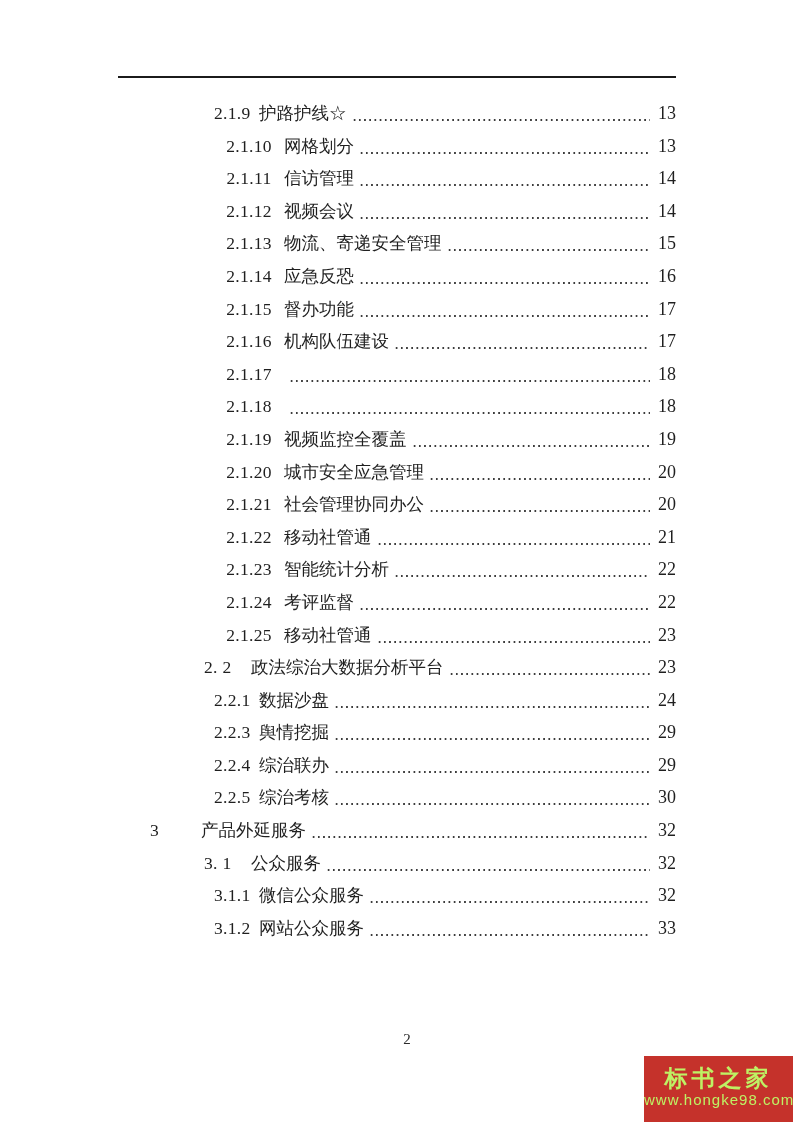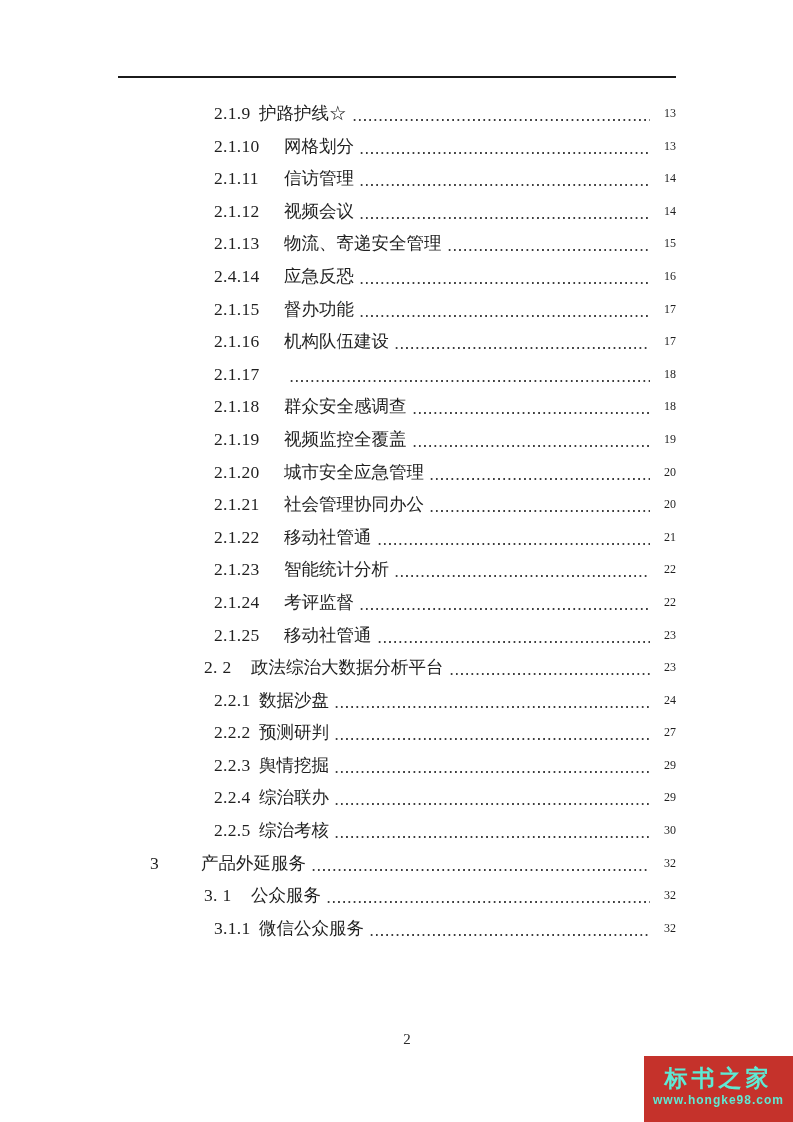--- a/index.html
+++ b/index.html
@@ -36,34 +36,34 @@
     height: 32.6px;
     font-size: 17.5px;
     white-space: nowrap;
   }
   .num { flex: none; letter-spacing: 0.3px; }
   .title { flex: none; font-family: Liberation Serif, serif; }
   
   .l1  .num { margin-left: 32px;  width: 51px; }
   .l2  .num { margin-left: 86px;  width: 47px; }
   .l3  .num { margin-left: 96px;  width: 45px; }
-  .l3t .num { margin-left: 96px;  width: 70px; }
+  .l3t .num { margin-left: 96px;  width: 70px; text-align: center; }
   .leader {
     flex: 1 1 auto;
     margin: 0 4px 0 5px;
     background-image: radial-gradient(circle, #3c3c3c 1.05px, rgba(0,0,0,0) 1.35px);
     background-size: 5.2px 4px;
     background-repeat: repeat-x;
     background-position: left 21px;
   }
   .pagenum {
     flex: none;
     min-width: 22px;
     text-align: right;
-    font-size: 12px;
+    font-size: 18px;
   }
   .footer-pagenum {
     position: absolute;
     left: 118px;
     top: 1031px;
     width: 578px;
     text-align: center;
     font-size: 15px;
     color: #2a2a2a;
   }
@@ -79,24 +79,23 @@
   }
   .watermark-title {
     display: block;
     font-size: 23px;
     font-weight: bold;
     letter-spacing: 4px;
     line-height: 26px;
   }
   .watermark-url {
     display: block;
-    font-size: 12px;
+    font-size: 15px;
     letter-spacing: 1px;
     line-height: 18px;
-    font-weight: bold;
   }
 </style>
 </head>
 <body>
 
 <div class="page">
 
   <div class="header-rule"></div>
 
   <div class="toc" id="toc">
@@ -129,21 +128,21 @@
   </div>
 
   <div class="row l3t">
     <span class="num">2.1.13</span>
     <span class="title">物流、寄递安全管理</span>
     <span class="leader"></span>
     <span class="pagenum">15</span>
   </div>
 
   <div class="row l3t">
-    <span class="num">2.4.14</span>
+    <span class="num">2.1.14</span>
     <span class="title">应急反恐</span>
     <span class="leader"></span>
     <span class="pagenum">16</span>
   </div>
 
   <div class="row l3t">
     <span class="num">2.1.15</span>
     <span class="title">督办功能</span>
     <span class="leader"></span>
     <span class="pagenum">17</span>
@@ -157,21 +156,20 @@
   </div>
 
   <div class="row l3t">
     <span class="num">2.1.17</span>
     <span class="leader"></span>
     <span class="pagenum">18</span>
   </div>
 
   <div class="row l3t">
     <span class="num">2.1.18</span>
-    <span class="title">群众安全感调查</span>
     <span class="leader"></span>
     <span class="pagenum">18</span>
   </div>
 
   <div class="row l3t">
     <span class="num">2.1.19</span>
     <span class="title">视频监控全覆盖</span>
     <span class="leader"></span>
     <span class="pagenum">19</span>
   </div>
@@ -225,26 +223,20 @@
     <span class="pagenum">23</span>
   </div>
 
   <div class="row l3">
     <span class="num">2.2.1</span>
     <span class="title">数据沙盘</span>
     <span class="leader"></span>
     <span class="pagenum">24</span>
   </div>
 
-  <div class="row l3">
-    <span class="num">2.2.2</span>
-    <span class="title">预测研判</span>
-    <span class="leader"></span>
-    <span class="pagenum">27</span>
-  </div>
 
   <div class="row l3">
     <span class="num">2.2.3</span>
     <span class="title">舆情挖掘</span>
     <span class="leader"></span>
     <span class="pagenum">29</span>
   </div>
 
   <div class="row l3">
     <span class="num">2.2.4</span>
@@ -275,22 +267,28 @@
     <span class="pagenum">32</span>
   </div>
 
   <div class="row l3">
     <span class="num">3.1.1</span>
     <span class="title">微信公众服务</span>
     <span class="leader"></span>
     <span class="pagenum">32</span>
   </div>
 
+  <div class="row l3">
+    <span class="num">3.1.2</span>
+    <span class="title">网站公众服务</span>
+    <span class="leader"></span>
+    <span class="pagenum">33</span>
+  </div>
 </div>
 
   <div class="footer-pagenum">2</div>
 
-  <div class="watermark" id="watermark" style="background: rgb(197, 50, 43); color: #5eead4;">
+  <div class="watermark" id="watermark" style="background: rgb(197, 50, 43); color: #bef264;">
     <span class="watermark-title">标书之家</span>
     <span class="watermark-url">www.hongke98.com</span>
   </div>
 
 </div>
 
 </body></html>

